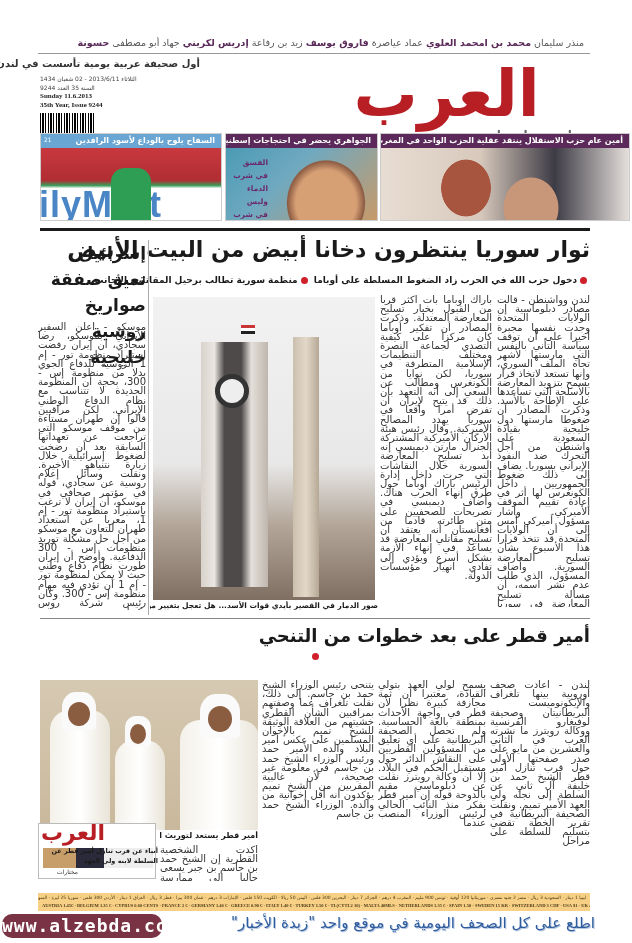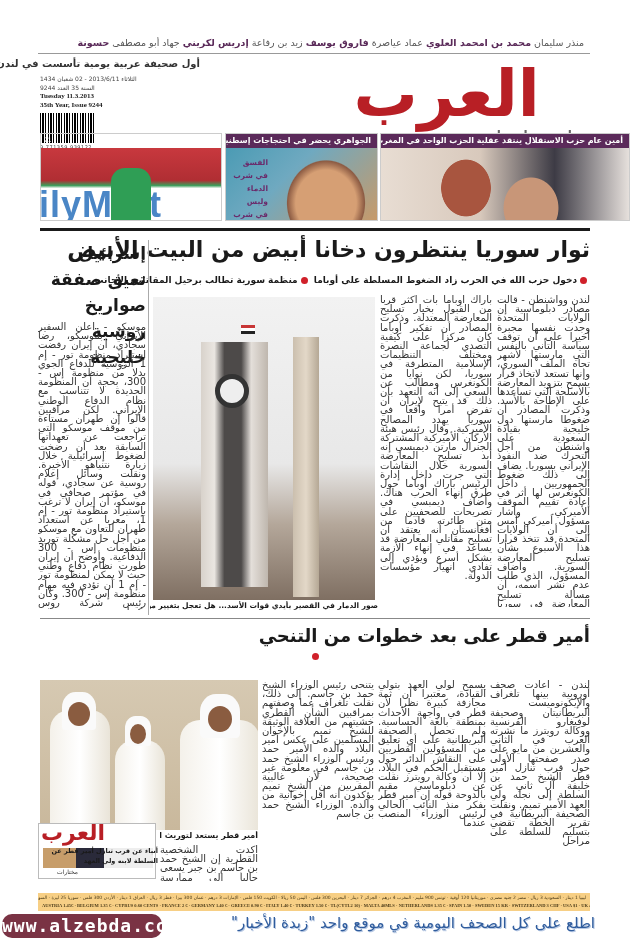--- a/index.html
+++ b/index.html
@@ -101,41 +101,42 @@
 
 <div id="writers" class="rtl">
   <span>منذر سليمان </span><b>محمد بن امحمد العلوي</b><span> عماد عياصرة </span><b>فاروق يوسف</b><span> زيد بن رفاعة </span><b>إدريس لكريني</b><span> جهاد أبو مصطفى </span><b>حسونة المصباحي</b>
 </div>
 <div id="writers-rule"></div>
 
 <div id="info">
   <div class="tag">أول صحيفة عربية يومية تأسست في لندن 1977</div>
   <div class="small rtl" style="text-align:left">الثلاثاء 2013/6/11 - 02 شعبان 1434</div>
   <div class="small rtl" style="margin-top:0;text-align:left">السنة 35 العدد 9244</div>
-  <div class="eng">Tuesday 11.3.2013</div>
+  <div class="eng">Sunday 11.6.2013</div>
   <div class="eng">35th Year, Issue 9244</div>
   <div id="barcode"></div>
   <div id="barcode-num">9 771359 939122</div>
 </div>
 
 <div id="logo">
   <div class="word">العرب</div>
   <div class="url">alarab.co.uk</div>
 </div>
 
 <div id="teaser-1" class="teaser">
   <div class="bar">أمين عام حزب الاستقلال ينتقد عقلية الحزب الواحد في المغرب</div>
   <div class="photo"></div>
 </div>
 <div id="teaser-2" class="teaser">
   <div class="bar">الجواهري يحضر في احتجاجات إسطنبول:</div>
   <div class="photo"></div>
   <div class="quote">الفسق في شرب الدماء وليس في شرب الخمور</div>
 </div>
 <div id="teaser-3" class="teaser">
+  <div class="bar">السفاح يلوح بالوداع لأسود الرافدين</div>
   <div class="photo">
     <div class="brand">ilyMart</div>
     <div class="player"></div>
   </div>
   <div class="page-no">21</div>
 </div>
 
 <div id="rule-top"></div>
 
 <h1 id="lead-title">ثوار سوريا ينتظرون دخانا أبيض من البيت الأبيض</h1>

